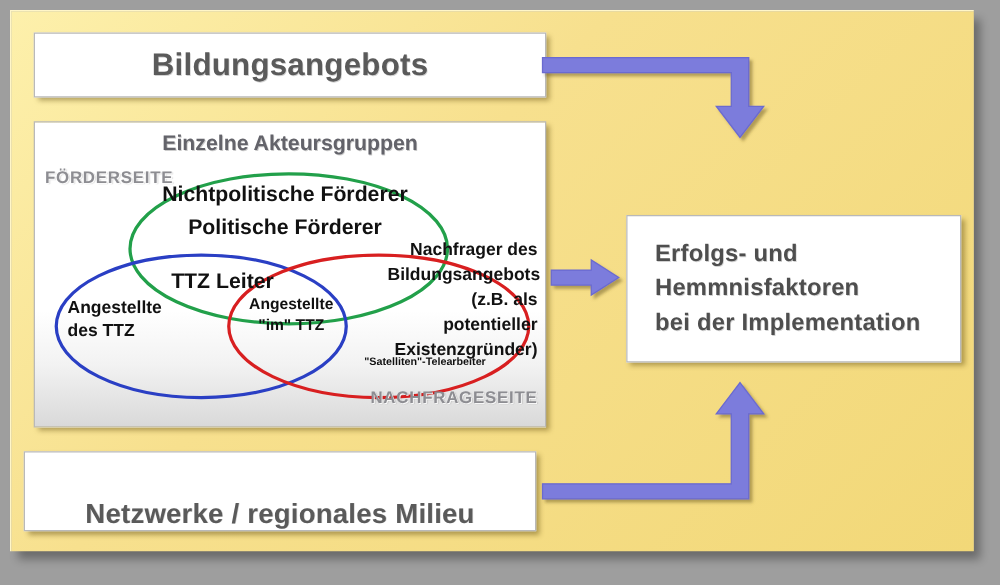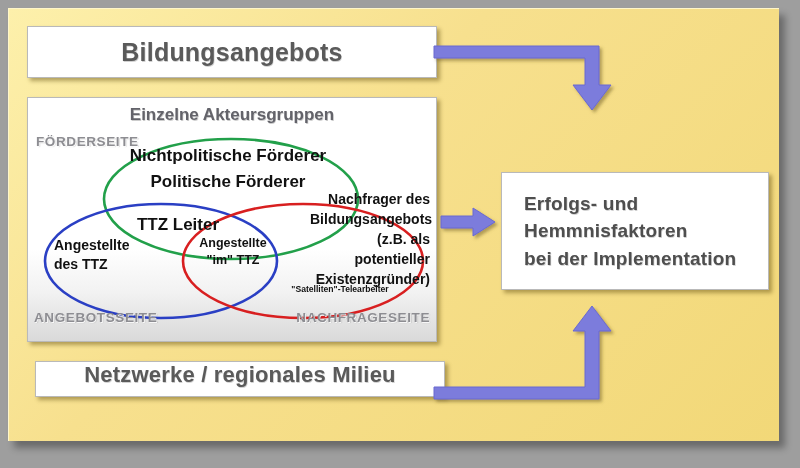--- a/index.html
+++ b/index.html
@@ -57,26 +57,26 @@
     width: 410px;
     height: 52px;
     display: flex;
     align-items: center;
     justify-content: center;
   }
   #top-box .card-text { font-size: 25px; }
 
   
   #bottom-box {
-    left: 26px;
+    left: 10px;
     top: 352px;
     width: 410px;
-    height: 36px;
+    height: 64px;
     display: flex;
-    align-items: flex-start;
+    align-items: flex-end;
     justify-content: center;
   }
   #bottom-box .card-text { font-size: 22px; }
 
   
   #result-box {
     left: 492px;
     top: 163px;
     width: 268px;
     height: 118px;
@@ -193,21 +193,20 @@
 
       <div id="venn-title">Einzelne Akteursgruppen</div>
 
       <svg id="venn-svg" width="410" height="245" viewBox="0 0 410 245">
         <ellipse cx="203" cy="101" rx="127" ry="60" fill="none" stroke="#22a04a" stroke-width="2.6"></ellipse>
         <ellipse cx="133" cy="163" rx="116" ry="57" fill="none" stroke="#2a3fc4" stroke-width="2.6"></ellipse>
         <ellipse cx="275" cy="163" rx="120" ry="57" fill="none" stroke="#d81f20" stroke-width="2.6"></ellipse>
       </svg>
 
       <div class="corner-label" id="label-foerderseite">FÖRDERSEITE</div>
-      <div class="corner-label" id="label-angebotsseite">ANGEBOTSSEITE</div>
       <div class="corner-label" id="label-nachfrageseite">NACHFRAGESEITE</div>
 
       <div class="venn-text" id="txt-foerderer">Nichtpolitische Förderer
 Politische Förderer</div>
       <div class="venn-text" id="txt-ttz-leiter">TTZ Leiter</div>
       <div class="venn-text" id="txt-angestellte">Angestellte
 des TTZ</div>
       <div class="venn-text" id="txt-unternehmen-im">Angestellte
 "im" TTZ</div>
       <div class="venn-text" id="txt-nachfrager">Nachfrager des

